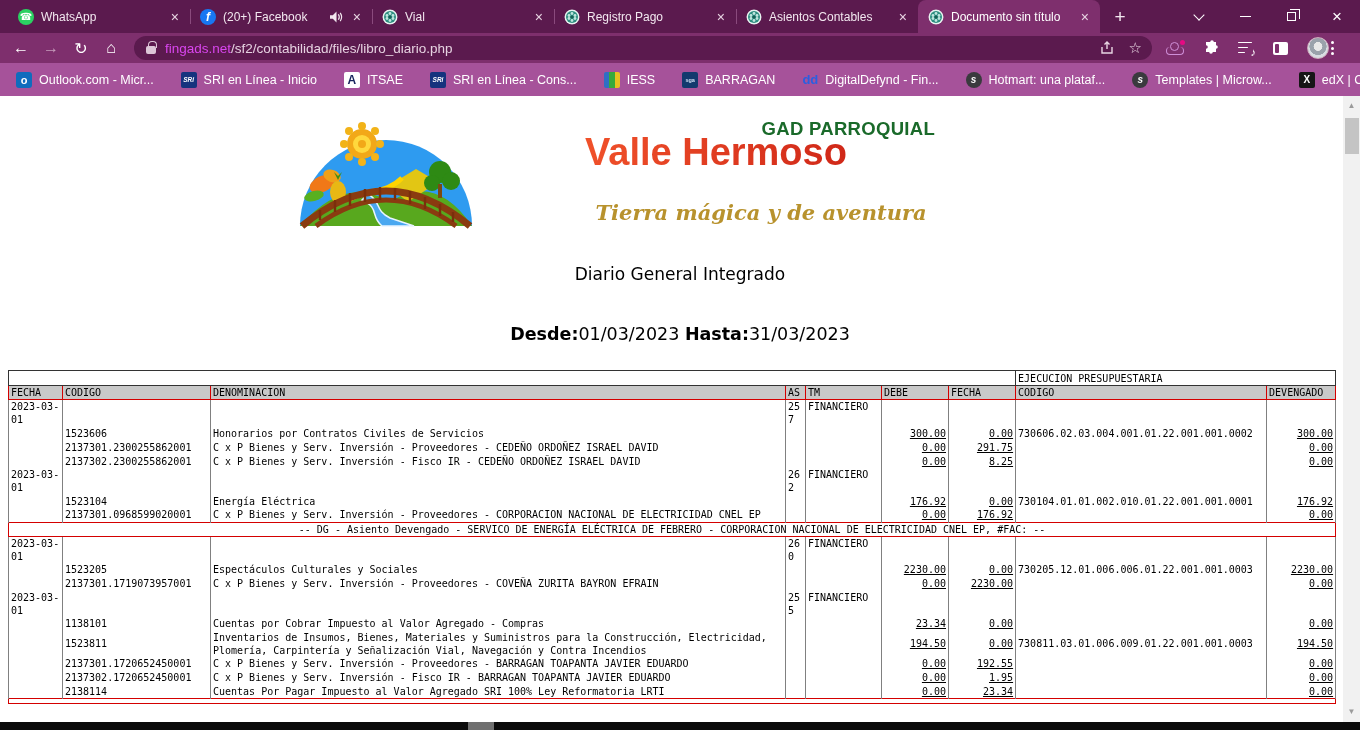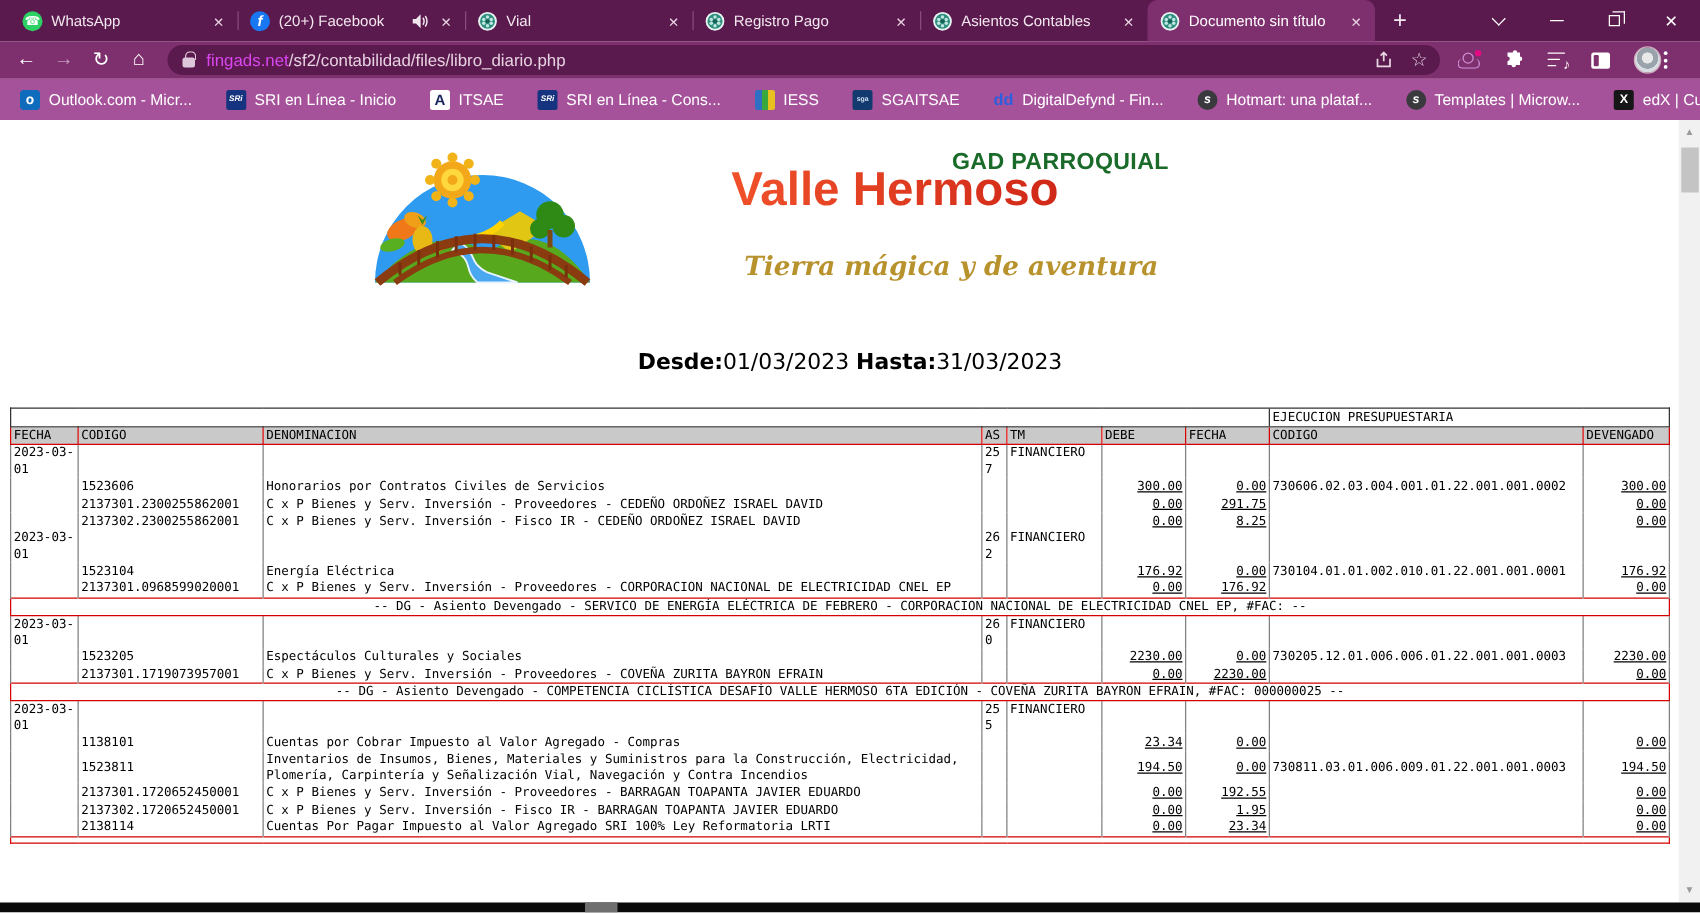--- a/index.html
+++ b/index.html
@@ -257,21 +257,21 @@
     <span class="bm">
         <span class="bmi bmi-sri">SRi</span>
         <span>SRI en Línea - Cons...</span>
       </span>
     <span class="bm">
         <span class="bmi bmi-iess"></span>
         <span>IESS</span>
       </span>
     <span class="bm">
         <span class="bmi bmi-sgaitsae">sga</span>
-        <span>SGAITSAE</span>
+        <span>BARRAGAN</span>
       </span>
     <span class="bm">
         <span class="bmi bmi-dd">dd</span>
         <span>DigitalDefynd - Fin...</span>
       </span>
     <span class="bm">
         <span class="bmi bmi-globe">s</span>
         <span>Hotmart: una plataf...</span>
       </span>
     <span class="bm">
@@ -335,20 +335,21 @@
           <line x1="163" y1="106" x2="163" y2="116"></line>
         </g>
       </svg>
       <div class="brand">
         <div class="brand-gad">GAD PARROQUIAL</div>
         <div class="brand-name">Valle Hermoso</div>
         <div class="brand-tagline">Tierra mágica y de aventura</div>
       </div>
     </div>
 
+    <div class="report-title">Diario General Integrado</div>
 
     <div class="report-range">
       <b>Desde:</b><span>01/03/2023</span>
       <b>Hasta:</b><span>31/03/2023</span>
     </div>
 
     <table class="ledger">
       <colgroup>
         <col style="width:54px">
           <col style="width:148px">
@@ -485,23 +486,20 @@
         <td></td>
         <td>2137301.1719073957001</td>
         <td>C x P Bienes y Serv. Inversión - Proveedores - COVEÑA ZURITA BAYRON EFRAIN</td>
         <td></td>
             <td></td>
         <td class="num">0.00</td>
         <td class="num">2230.00</td>
         <td></td>
         <td class="num">0.00</td>
       </tr>
-      <tr class="r-foot">
-        <td colspan="9">-- DG - Asiento Devengado - COMPETENCIA CICLÍSTICA DESAFÍO VALLE HERMOSO 6TA EDICIÓN - COVEÑA ZURITA BAYRON EFRAIN, #FAC: 000000025 --</td>
-      </tr>
 
       <tr class="r-top">
         <td>2023-03-01</td>
             <td></td>
             <td></td>
         <td>255</td>
         <td>FINANCIERO</td>
         <td></td>
             <td></td>
             <td></td>

